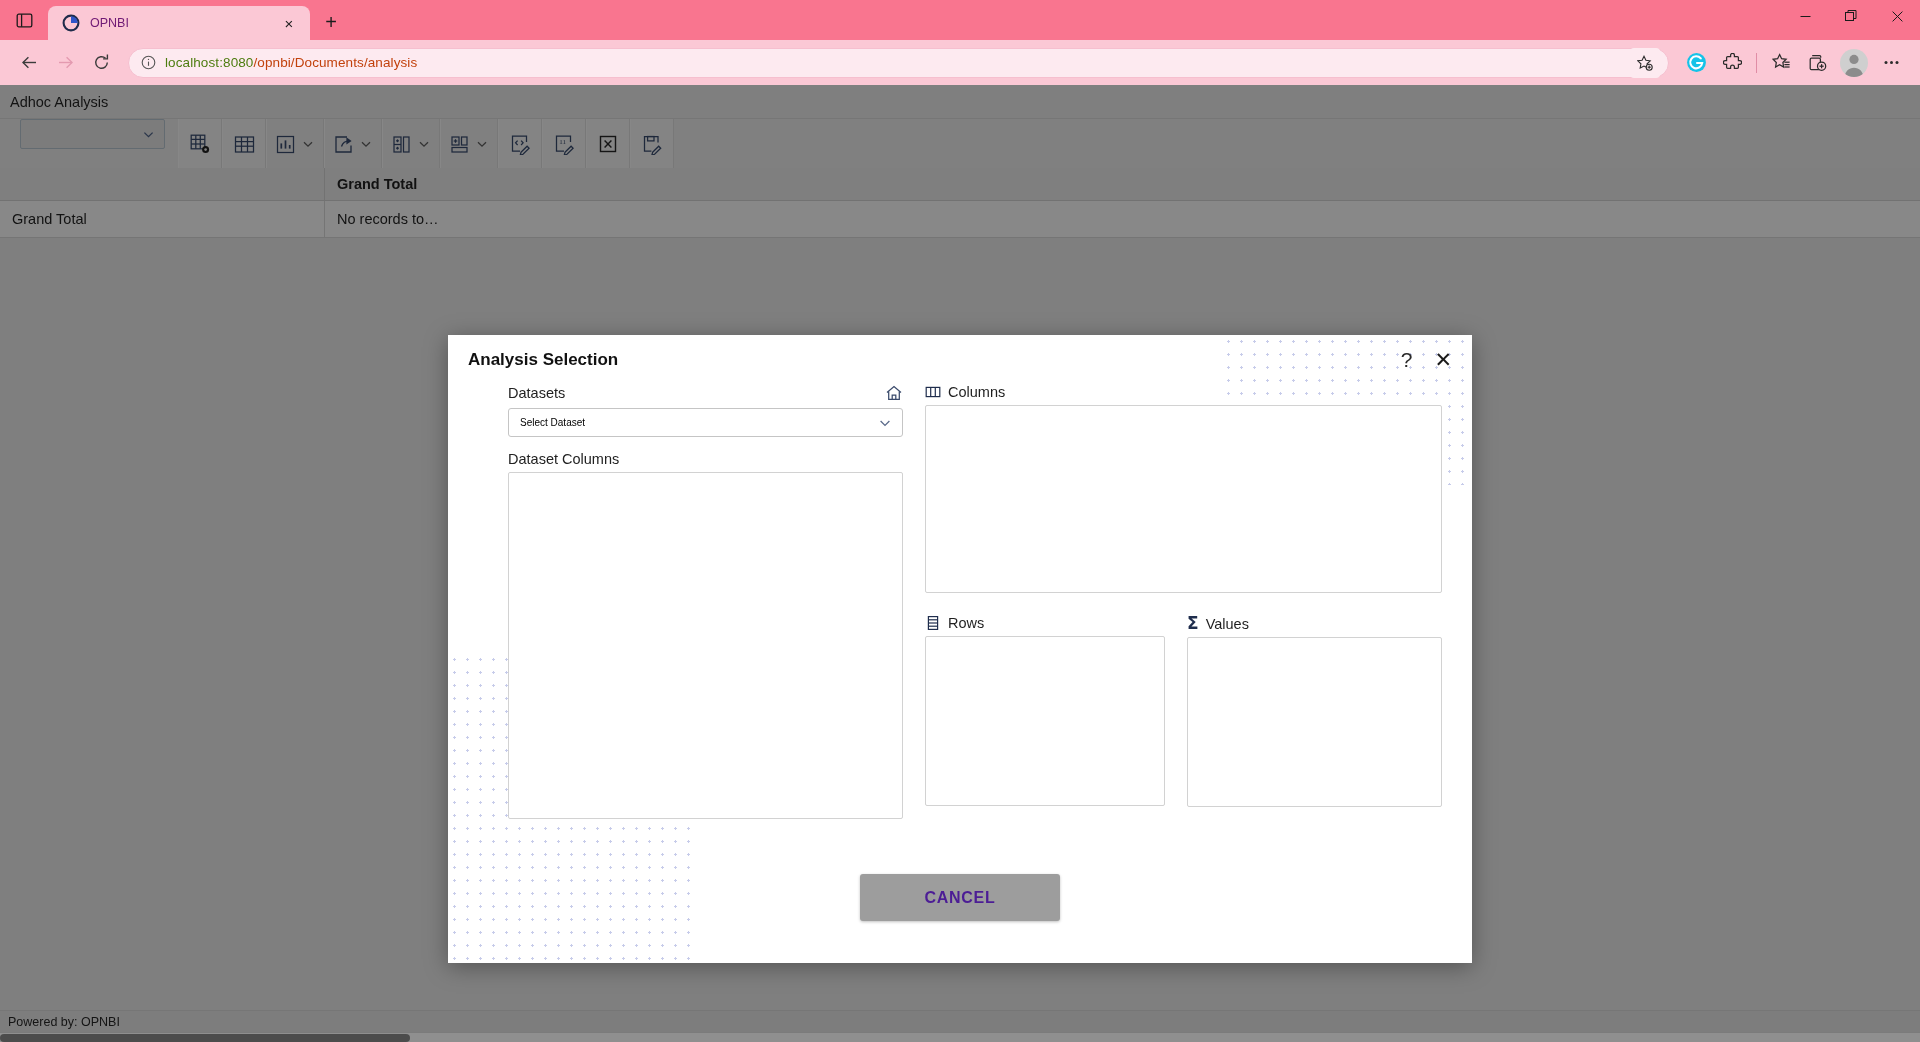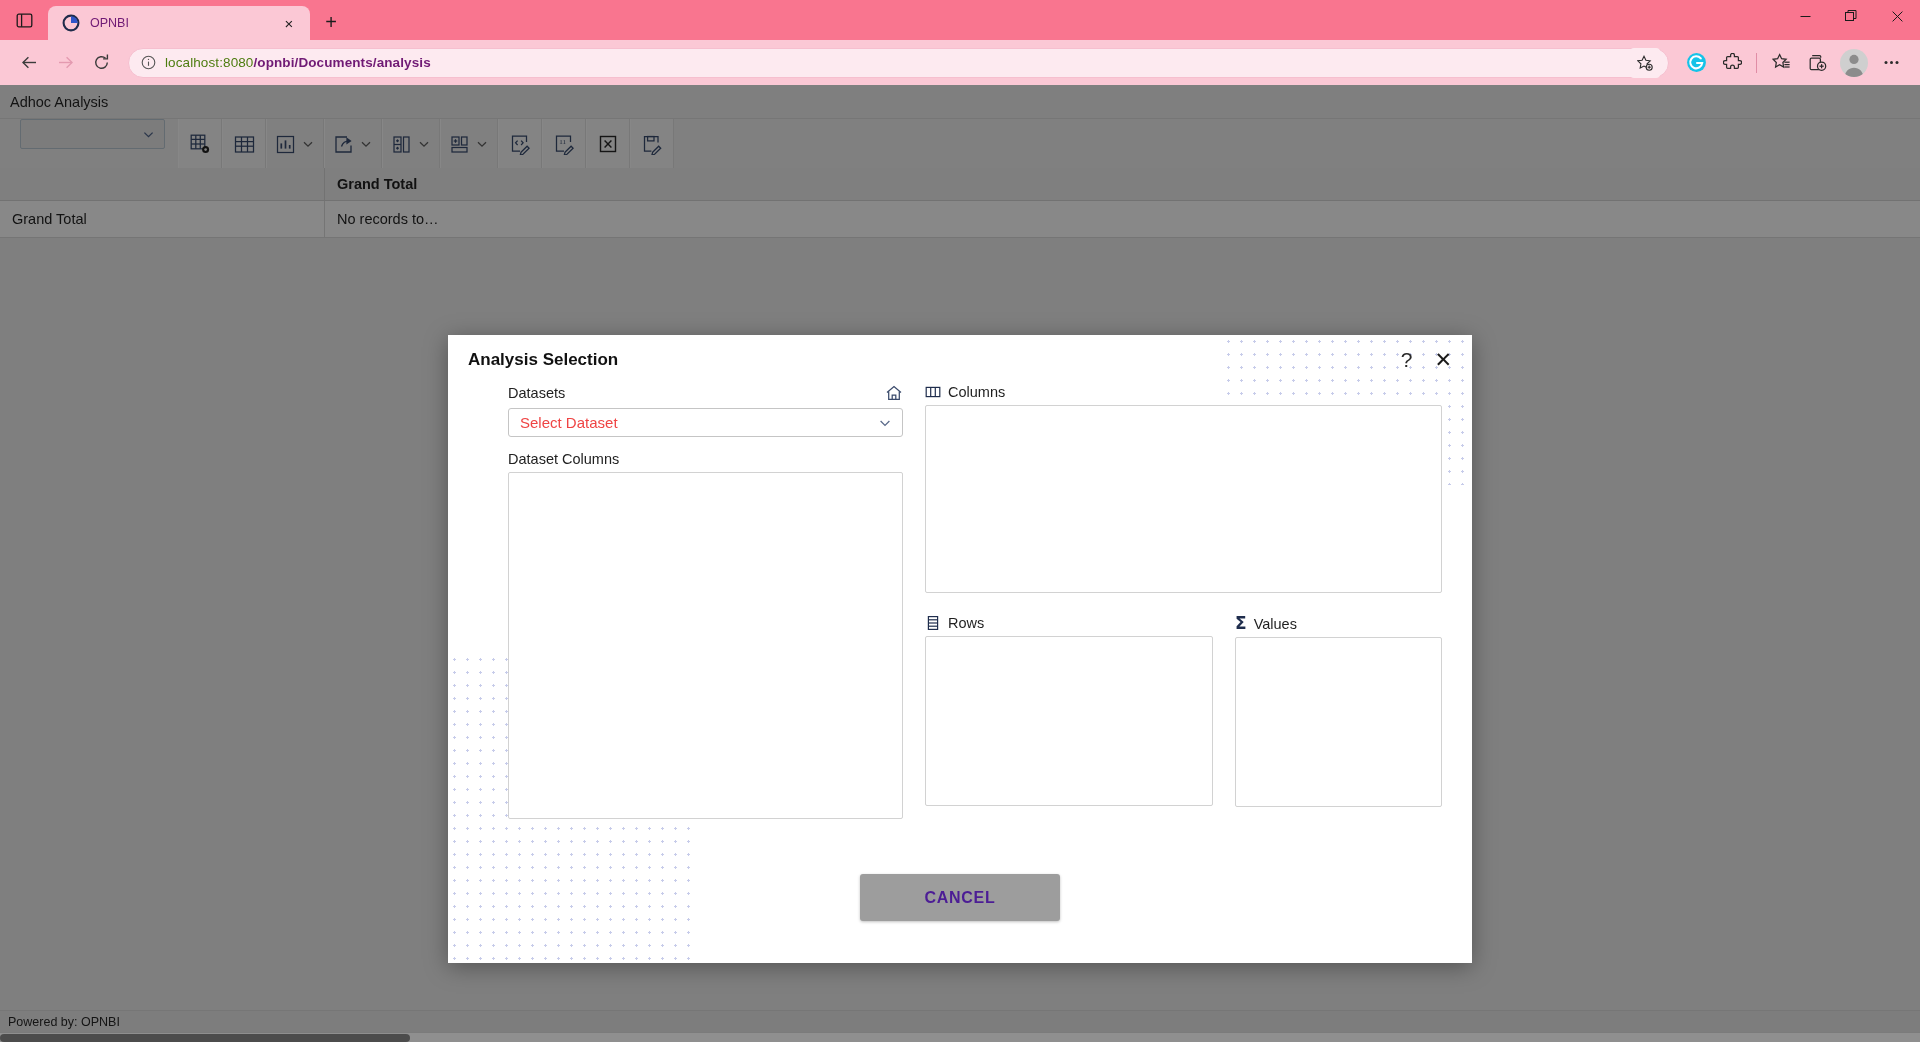--- a/index.html
+++ b/index.html
@@ -58,21 +58,21 @@
   }
   .nav-btn.disabled { color: #e49ab0; }
   .omnibox {
     flex: 1; height: 30px; margin: 0 8px;
     background: #fdeaf0; border-radius: 15px;
     display: flex; align-items: center; padding: 0 8px 0 12px; gap: 9px;
     border: 1px solid #f6bfcf;
   }
   .omnibox-url { font-size: 13.5px; color: #3a3a3a; flex: 1; letter-spacing: .1px; }
   .omnibox-url .host { color: #4d7c0f; }
-  .omnibox-url .path { color: #701a75; font-weight: bold; }
+  .omnibox-url .path { color: #c2410c; }
   .fav-btn {
     width: 30px; height: 30px; border-radius: 4px;
     display: flex; align-items: center; justify-content: center;
     color: #2c2c2c; background: #fdeaf0;
   }
   .tb-icon {
     width: 34px; height: 34px; border-radius: 4px;
     display: flex; align-items: center; justify-content: center;
     color: #2b2b2b; flex: 0 0 34px;
   }
@@ -173,38 +173,38 @@
   .col-right { flex: 1; }
 
   .field-label { font-size: 14.5px; color: #222; }
   .label-row { display: flex; align-items: center; }
   .home-icon { margin-left: auto; color: #3a4a6b; display: flex; }
   .select-box {
     margin-top: 6px; height: 29px; border: 1px solid #c5c5c5;
     border-radius: 3px; display: flex; align-items: center;
     padding: 0 9px 0 11px; background: #fff;
   }
-  .select-placeholder { font-size: 15px; color: #ef4444; flex: 1; }
+  .select-placeholder { font-size: 10px; color: #000000; flex: 1; }
   .select-caret { color: #5a6a8a; display: flex; }
   .sub-label { margin-top: 14px; font-size: 14.5px; color: #222; }
   .dropzone {
     margin-top: 5px; border: 1px solid #d2d2d2;
     background: #fff; border-radius: 2px;
   }
   .dz-dataset-cols { height: 347px; }
   .dz-columns { height: 188px; }
   .dz-rows, .dz-values { height: 170px; }
 
   .zone-head {
     display: flex; align-items: center; gap: 7px;
     font-size: 14.5px; color: #1f1f1f;
   }
   .zone-icon { display: flex; align-items: center; color: #1f2d4d; }
   .row-two { display: flex; gap: 22px; margin-top: 22px; }
-  .rz { width: 288px; }
+  .rz { width: 240px; }
   .vz { flex: 1; }
 
   .modal-foot {
     position: absolute; left: 0; right: 0; bottom: 42px;
     display: flex; justify-content: center; z-index: 2;
   }
   .cancel-btn {
     width: 200px; height: 47px; background: #9d9d9d;
     border: none; border-radius: 3px; color: #4c1d95;
     font-family: "Liberation Sans", sans-serif;

